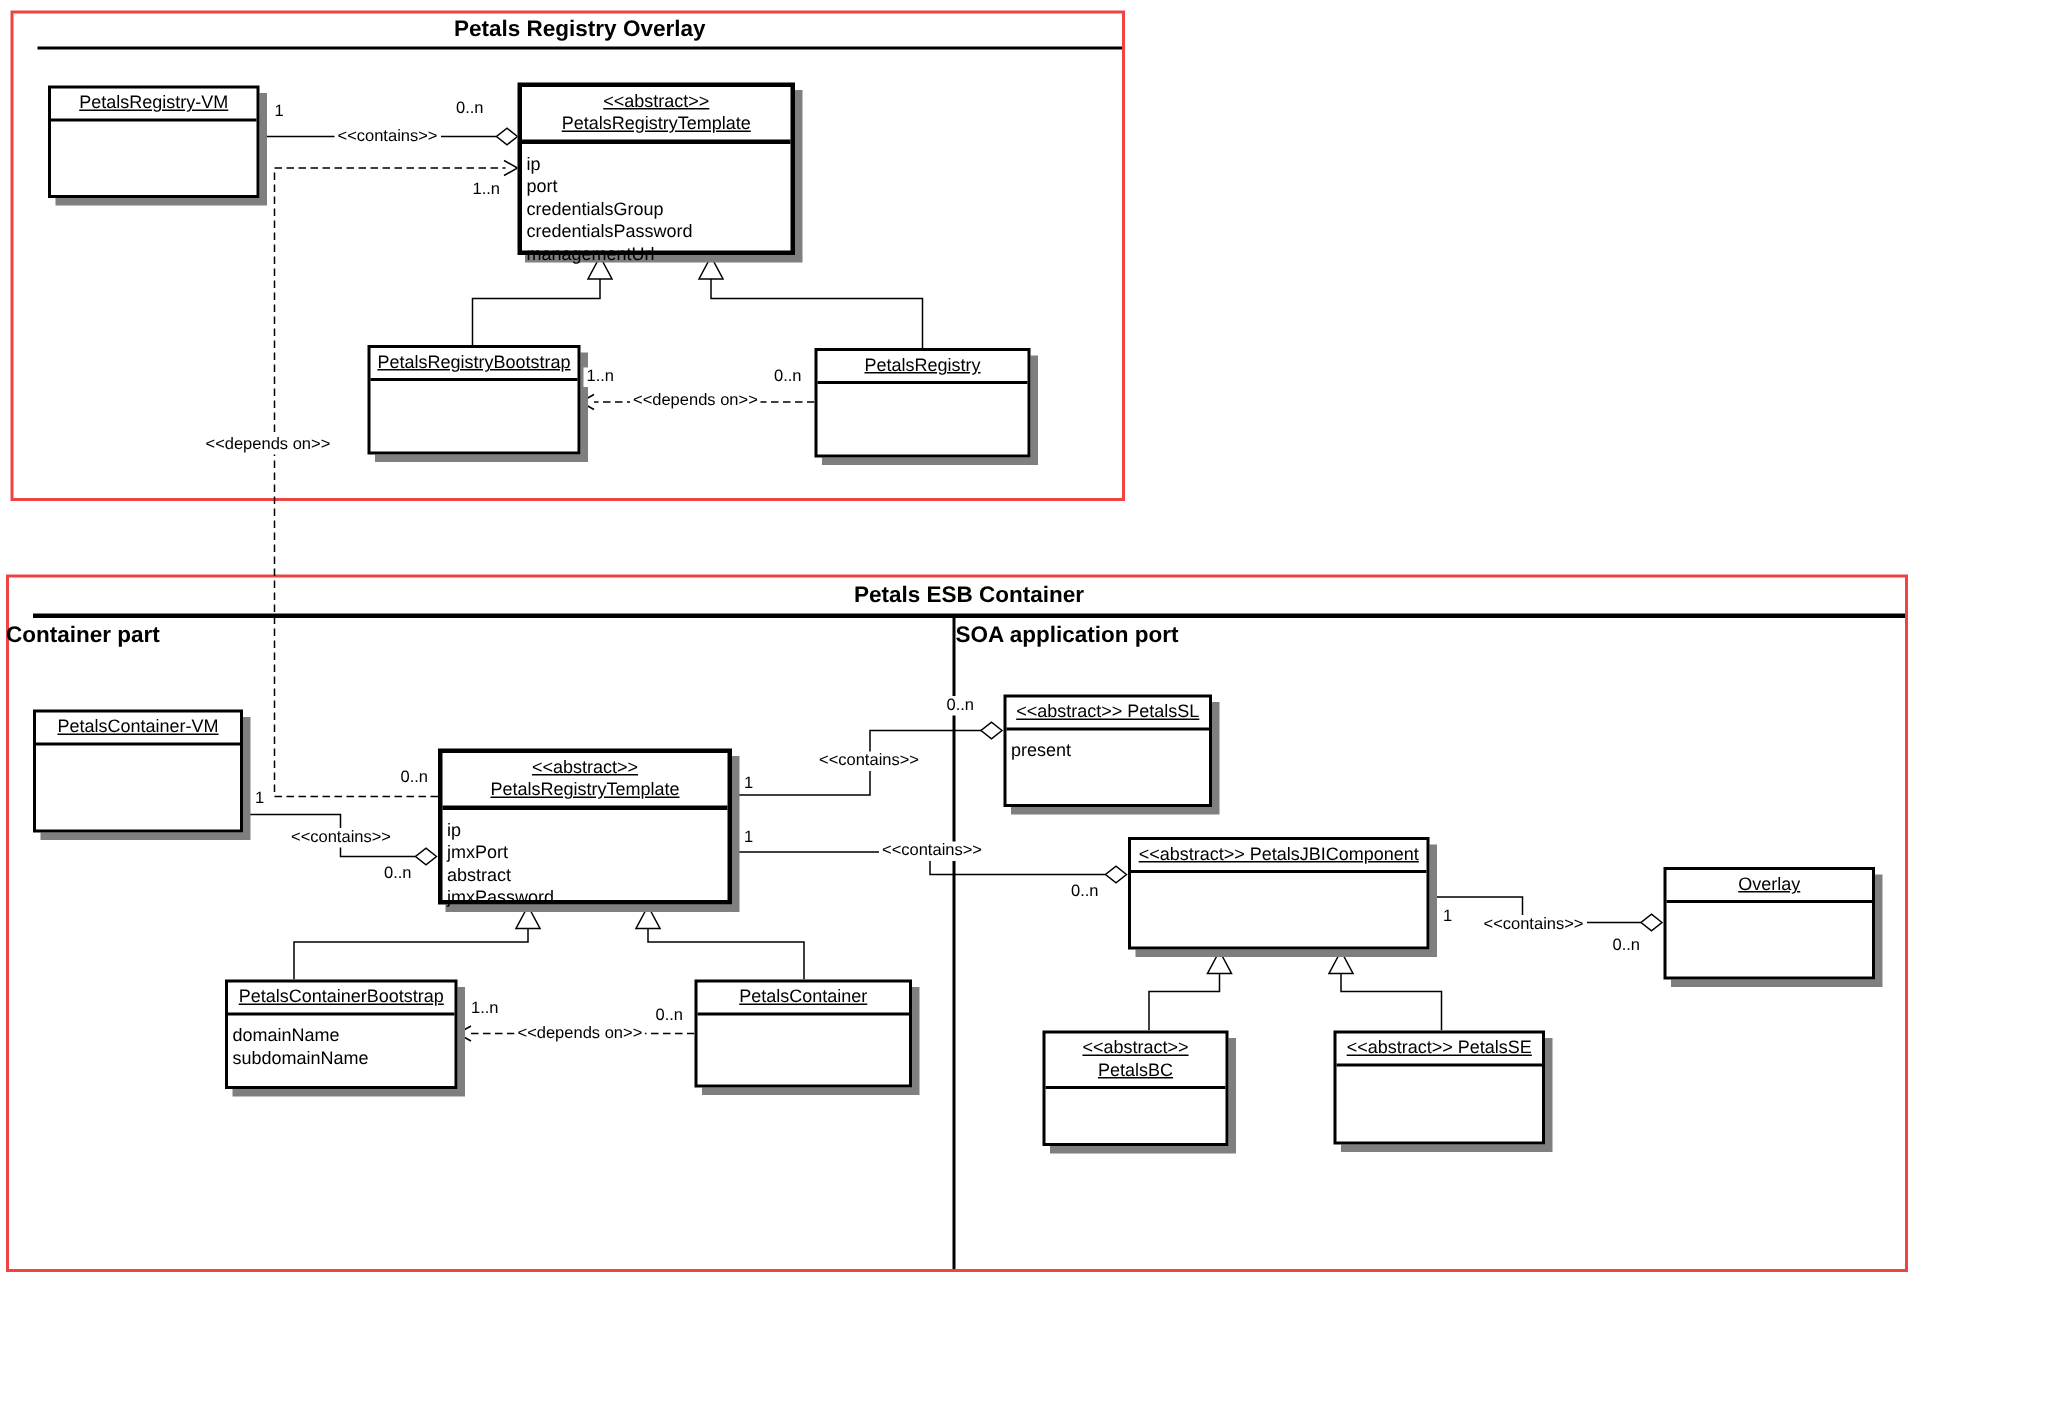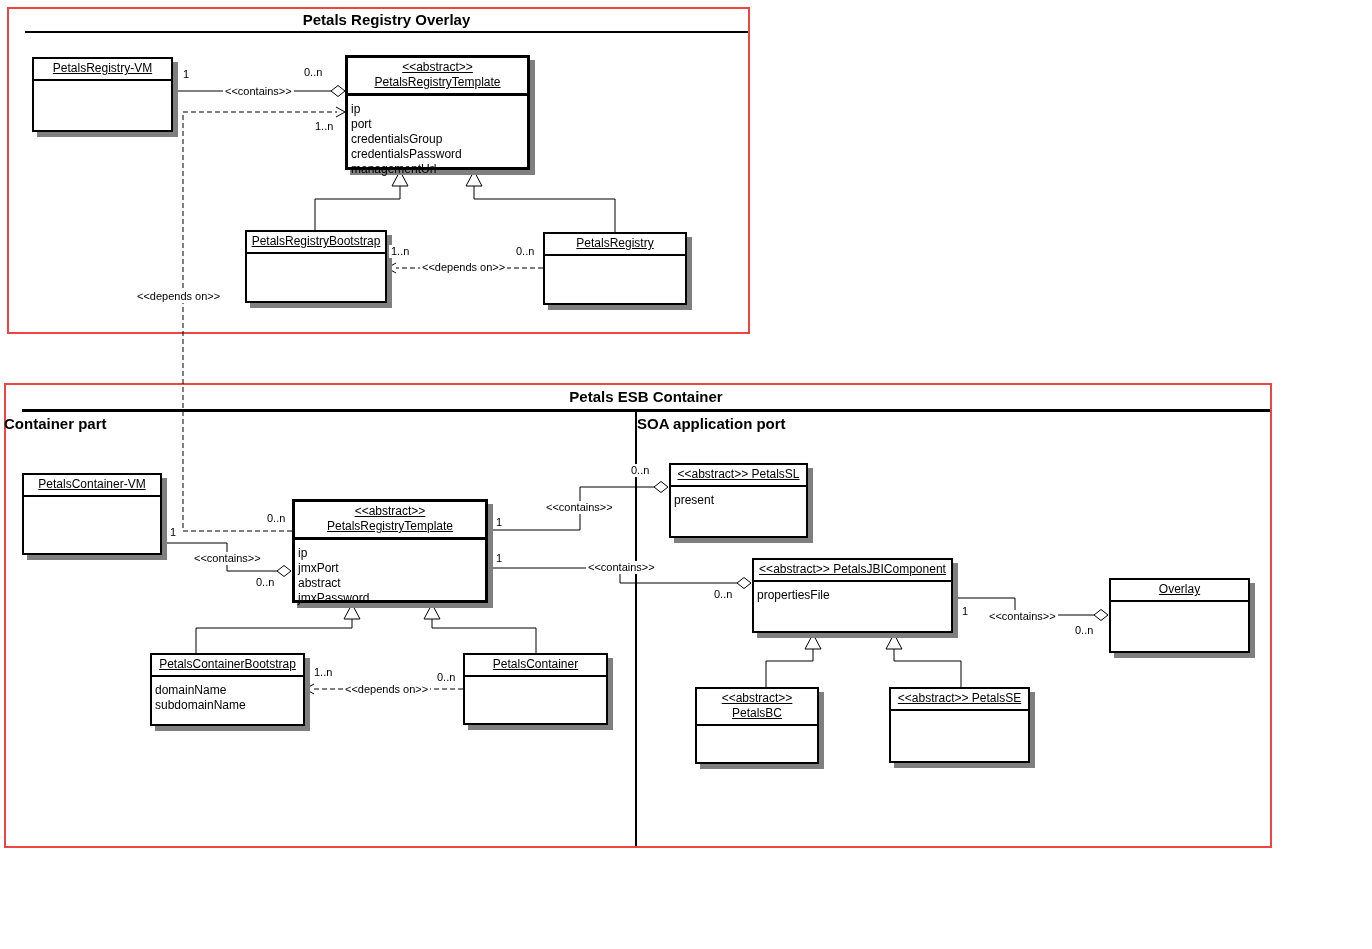--- a/index.html
+++ b/index.html
@@ -166,23 +166,20 @@
       <span class="u">&lt;&lt;abstract&gt;&gt; PetalsSL</span>
     </div>
     <div class="cls-body">
       <div>present</div>
     </div>
   </div>
 
   <div class="cls" style="left:752px;top:558px;width:201px;height:75px">
     <div class="cls-title">
       <span class="u">&lt;&lt;abstract&gt;&gt; PetalsJBIComponent</span>
-    </div>
-    <div class="cls-body">
-      <div>propertiesFile</div>
     </div>
   </div>
 
   <div class="cls" style="left:1109px;top:578px;width:141px;height:75px">
     <div class="cls-title">
       <span class="u">Overlay</span>
     </div>
     <div class="cls-body"></div>
   </div>
 

